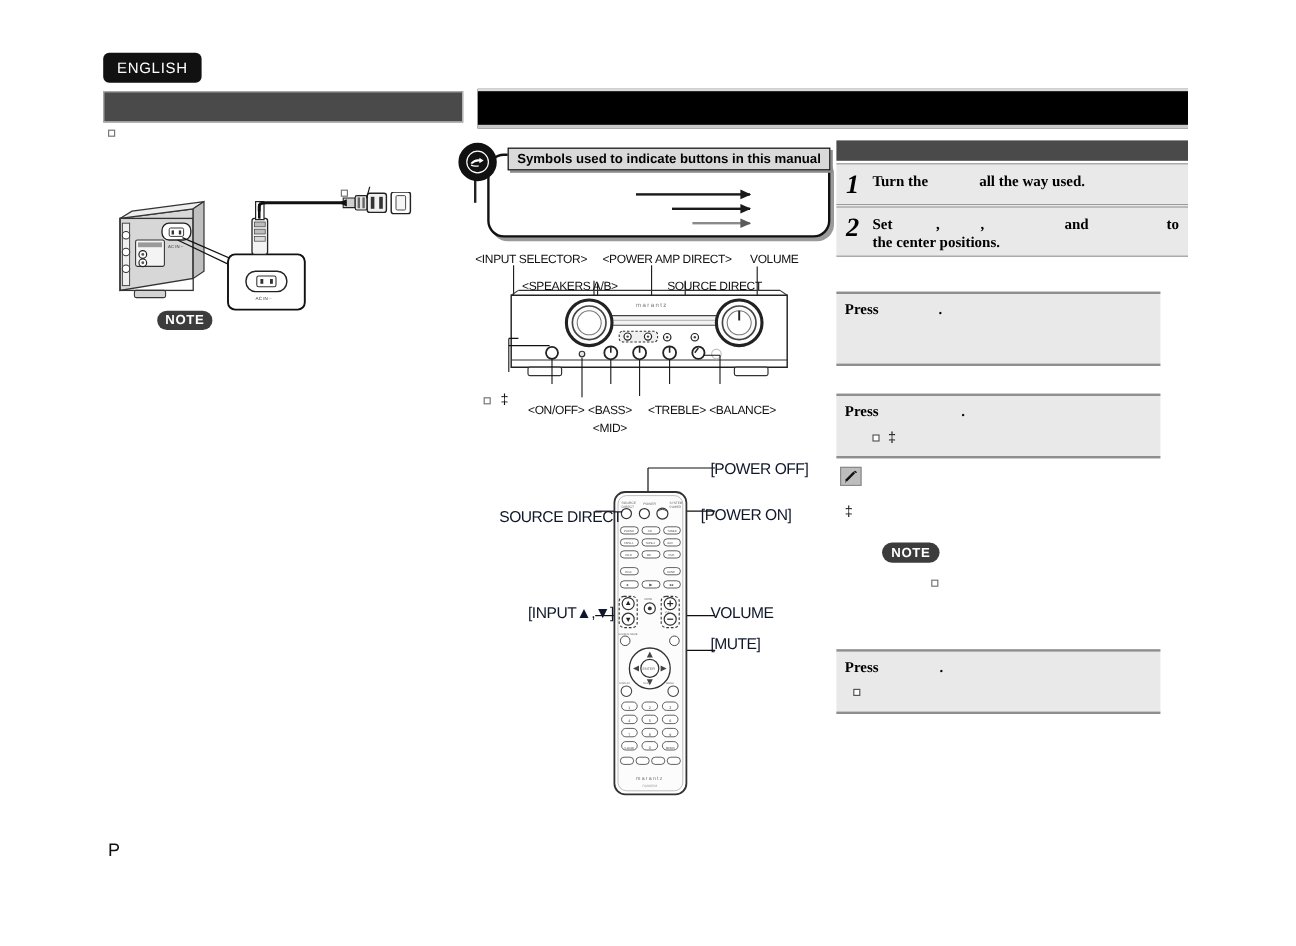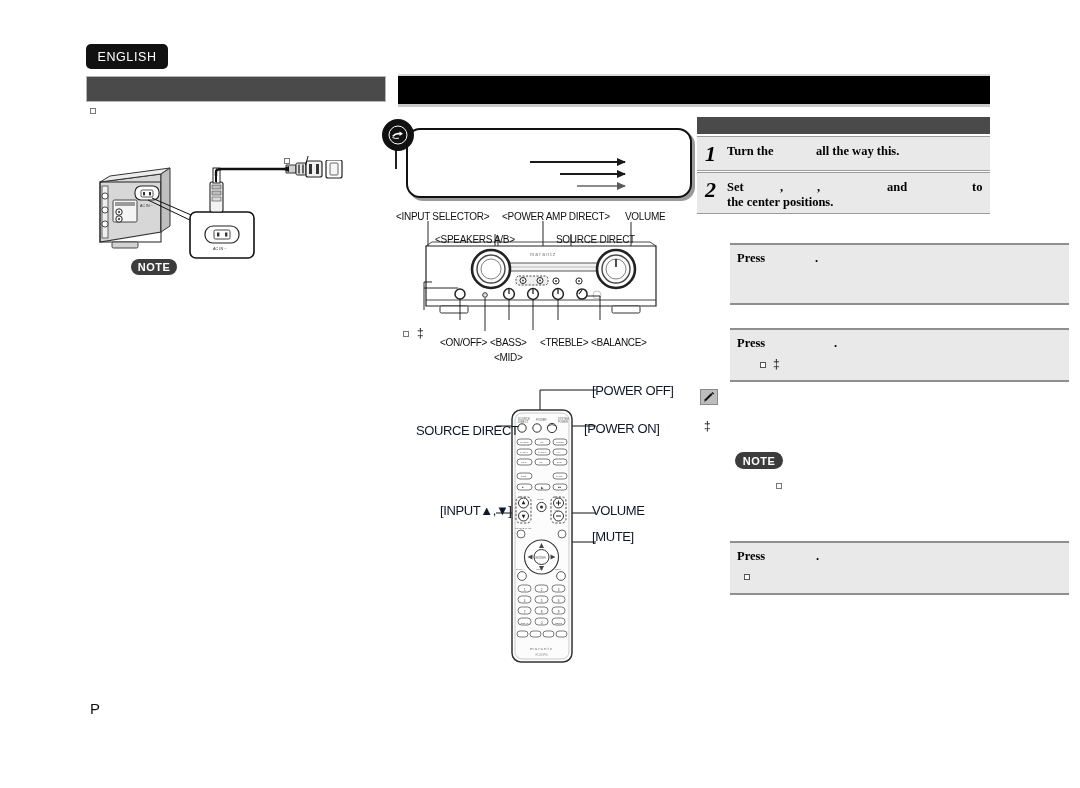--- a/index.html
+++ b/index.html
@@ -140,21 +140,21 @@
     font-style:italic;font-weight:bold;
     font-size:22px;color:#000;
   }
   .step-txt{
     position:absolute;left:30px;top:7px;
     font-family:"Liberation Serif", serif;
     font-weight:bold;font-size:12.5px;
     line-height:15px;color:#000;
   }
   .press-box{
-    position:absolute;left:730px;width:339px;
+    position:absolute;left:697px;width:270px;
     background:#e9e9e9;
     border-top:2px solid #8f8f8f;
     border-bottom:2px solid #8f8f8f;
   }
   .press-txt{
     position:absolute;left:7px;top:6px;
     font-family:"Liberation Serif", serif;
     font-weight:bold;font-size:12.5px;color:#000;
   }
   .bullet-sq{
@@ -253,20 +253,21 @@
 
   <div class="symbol-box"></div>
   <div class="symbol-icon">
     <svg width="20" height="20" viewBox="0 0 20 20">
       <circle cx="10" cy="10" r="9" fill="#111" stroke="#fff" stroke-width="1"></circle>
       <path d="M4 11 q3.5 -4 7.5 -3.2 l0 -1.3 l3.5 2.2 l-3.5 2.3 l0 -1.4 q-3.6 -0.5 -6 2.1 z" fill="#fff"></path>
       <path d="M4.5 12.6 q3 1.4 6.4 0.6" stroke="#fff" stroke-width="1" fill="none"></path>
     </svg>
   </div>
   <div class="symbol-stem"></div>
+  <div class="symbol-label">Symbols used to indicate buttons in this manual</div>
 
   <div class="arrow-row" style="left:530px;top:161px;width:95px;"></div>
   <div class="arrow-row" style="left:560px;top:173px;width:65px;"></div>
   <div class="arrow-row gray" style="left:577px;top:185px;width:48px;"></div>
 
   <div class="amp-wrap">
     <svg width="300" height="130" viewBox="0 0 300 130">
 
       <line x1="40" y1="15" x2="40" y2="45" stroke="#111" stroke-width=".9"></line>
       <line x1="40" y1="45" x2="88" y2="45" stroke="#111" stroke-width=".9"></line>
@@ -496,21 +497,21 @@
   <div class="rcap" style="left:592px;top:383px;">[POWER OFF]</div>
   <div class="rcap" style="left:584px;top:421px;">[POWER ON]</div>
   <div class="rcap" style="left:592px;top:503px;">VOLUME</div>
   <div class="rcap" style="left:592px;top:529px;">[MUTE]</div>
 
   <div class="rh-bar"></div>
 
   <div class="step" style="top:136px;height:33px;">
     <span class="step-num">1</span>
     <span class="step-txt">Turn the</span>
-    <span class="step-txt" style="left:119px;">all the way this.</span>
+    <span class="step-txt" style="left:119px;">all the way used.</span>
   </div>
 
   <div class="step" style="top:172px;height:40px;">
     <span class="step-num">2</span>
     <span class="step-txt">Set</span>
     <span class="step-txt" style="left:83px;">,</span>
     <span class="step-txt" style="left:120px;">,</span>
     <span class="step-txt" style="left:190px;">and</span>
     <span class="step-txt" style="left:275px;">to</span>
     <span class="step-txt" style="left:30px;top:22px;">the center positions.</span>

